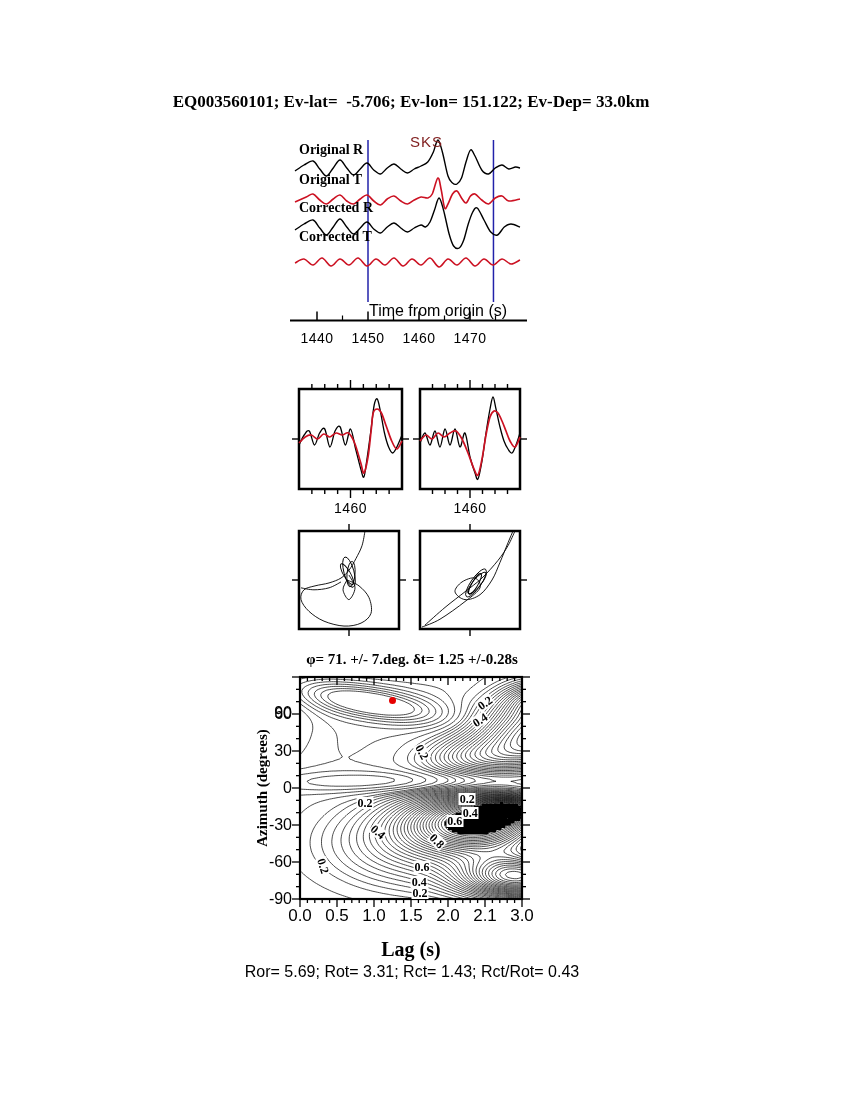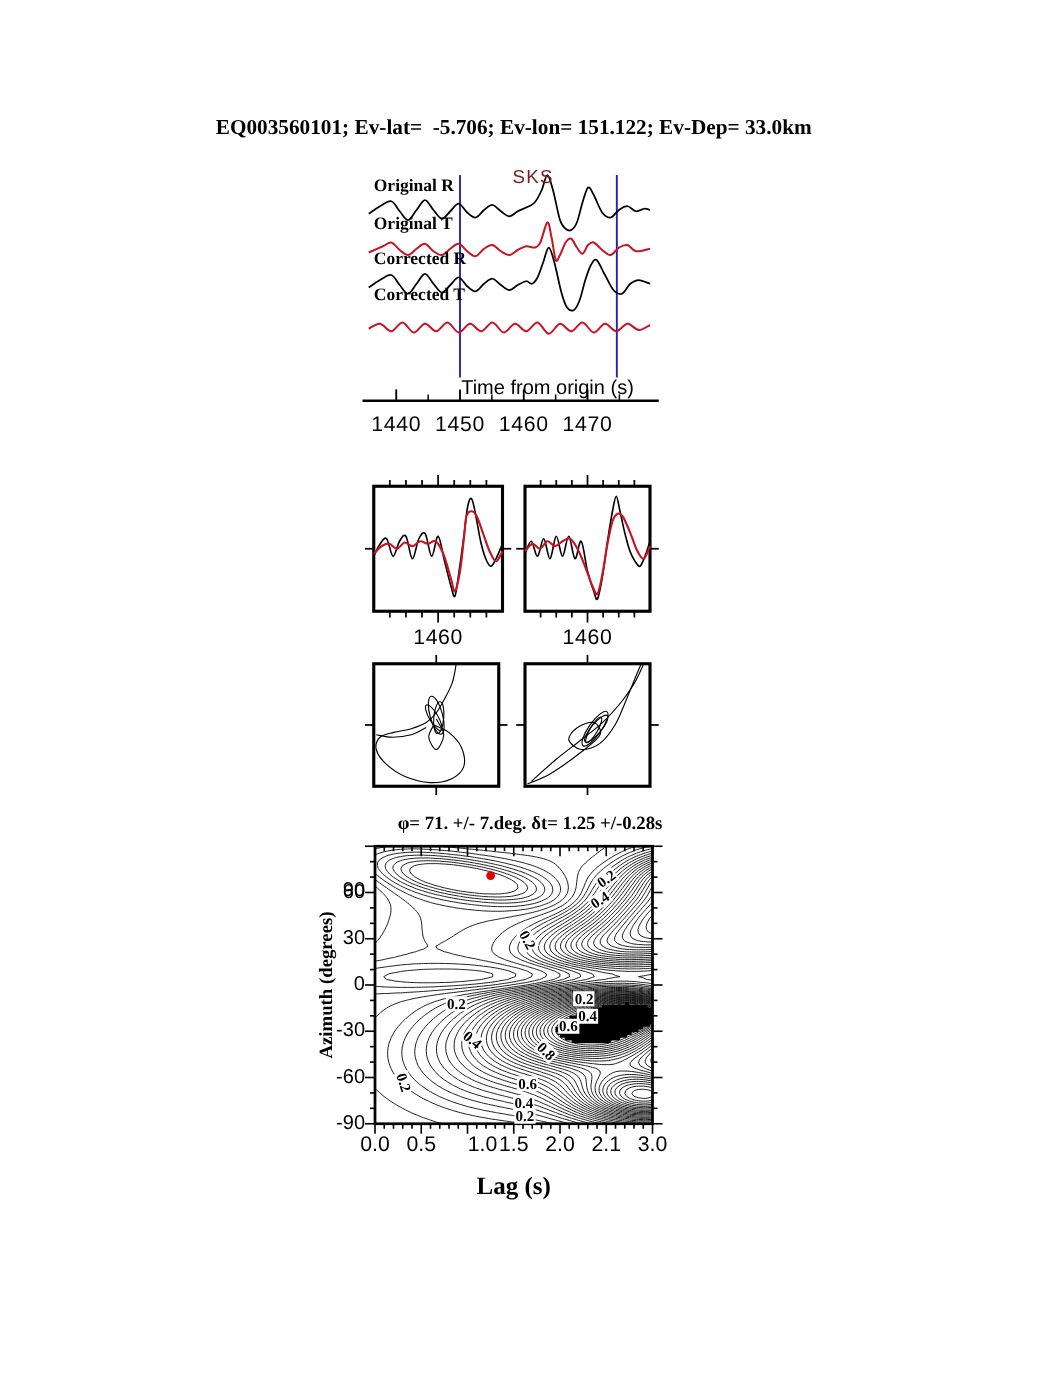--- a/index.html
+++ b/index.html
@@ -6,22 +6,22 @@
   #page{position:relative;width:850px;height:1100px;background:#fff;overflow:hidden;
         font-family:"Liberation Sans",sans-serif;color:#000;}
   .abs{position:absolute;white-space:pre;}
   .serifb{font-family:"Liberation Serif",serif;font-weight:bold;}
   #station-line{top:52px;left:425px;font-size:17px;transform:translateX(-50%);}
   #event-line{top:92px;left:411px;font-size:17px;transform:translateX(-50%);}
   #sks-label{top:133px;left:410px;font-size:15px;letter-spacing:1px;color:#7f1d1d;}
   .trace-label{left:299px;font-size:14px;}
   #lbl-or{top:142px;} #lbl-ot{top:172px;} #lbl-cr{top:200px;} #lbl-ct{top:229px;}
   #time-axis-label{top:302px;left:438px;font-size:16px;transform:translateX(-50%);}
-  .tick-num{font-size:17px;transform:translate(-50%,0);letter-spacing:0.5px;}
-  #contour-title{top:651px;left:412px;font-size:15px;transform:translateX(-50%);margin-left:12px;}
+  .tick-num{font-size:14px;transform:translate(-50%,0);letter-spacing:0.5px;}
+  #contour-title{top:651px;left:412px;font-size:15px;transform:translateX(-50%);}
   #azimuth-label{top:788px;left:262px;font-size:15px;transform:translate(-50%,-50%) rotate(-90deg);}
   .ytick{font-size:16px;transform:translate(-100%,-50%);}
   .xtick{font-size:17px;transform:translate(-50%,0);}
   #lag-label{top:938px;left:411px;font-size:20px;transform:translateX(-50%);}
   #stats-line{top:963px;left:412px;font-size:16px;transform:translateX(-50%);}
   .clabel{font-family:"Liberation Serif",serif;font-weight:bold;font-size:12px;
           background:#fff;line-height:12px;padding:0 1px;}
   svg{position:absolute;top:0;left:0;}
 </style>
 </head>
@@ -219,38 +219,39 @@
   <div id="lbl-ot" class="abs serifb trace-label">Original T</div>
   <div id="lbl-cr" class="abs serifb trace-label">Corrected R</div>
   <div id="lbl-ct" class="abs serifb trace-label">Corrected T</div>
 
   <div id="time-axis-label" class="abs">Time from origin (s)</div>
 
   <div id="contour-title" class="abs serifb">φ= 71. +/- 7.deg. δt= 1.25 +/-0.28s</div>
   <div id="azimuth-label" class="abs serifb">Azimuth (degrees)</div>
   <div id="lag-label" class="abs serifb">Lag (s)</div>
 
+  <div id="stats-line" class="abs">Ror= 5.69; Rot= 3.31; Rct= 1.43; Rct/Rot= 0.43</div>
 
   <div id="gen-labels">
       <span class="abs tick-num" style="left: 317px; top: 330px;">1440</span>
       <span class="abs tick-num" style="left: 368px; top: 330px;">1450</span>
       <span class="abs tick-num" style="left: 419px; top: 330px;">1460</span>
       <span class="abs tick-num" style="left: 470px; top: 330px;">1470</span>
       <span class="abs tick-num" style="left: 350.5px; top: 500px;">1460</span>
       <span class="abs tick-num" style="left: 470px; top: 500px;">1460</span>
       <span class="abs ytick" style="left: 292px; top: 713px;">90</span>
       <span class="abs ytick" style="left: 292px; top: 714px;">60</span>
       <span class="abs ytick" style="left: 292px; top: 751px;">30</span>
       <span class="abs ytick" style="left: 292px; top: 788px;">0</span>
       <span class="abs ytick" style="left: 292px; top: 825px;">-30</span>
       <span class="abs ytick" style="left: 292px; top: 862px;">-60</span>
       <span class="abs ytick" style="left: 292px; top: 899px;">-90</span>
       <span class="abs xtick" style="left: 300px; top: 906px;">0.0</span>
       <span class="abs xtick" style="left: 337px; top: 906px;">0.5</span>
-      <span class="abs xtick" style="left: 386px; top: 906px;">1.0</span>
+      <span class="abs xtick" style="left: 374px; top: 906px;">1.0</span>
       <span class="abs xtick" style="left: 411px; top: 906px;">1.5</span>
       <span class="abs xtick" style="left: 448px; top: 906px;">2.0</span>
       <span class="abs xtick" style="left: 485px; top: 906px;">2.1</span>
       <span class="abs xtick" style="left: 522px; top: 906px;">3.0</span>
       <span class="abs clabel" style="left: 485px; top: 702.9px; transform: translate(-50%, -50%) rotate(-35deg);">0.2</span>
       <span class="abs clabel" style="left: 479.82px; top: 720.167px; transform: translate(-50%, -50%) rotate(-33deg);">0.4</span>
       <span class="abs clabel" style="left: 422.1px; top: 752.233px; transform: translate(-50%, -50%) rotate(62deg);">0.2</span>
       <span class="abs clabel" style="left: 365.12px; top: 802.8px; transform: translate(-50%, -50%) rotate(0deg);">0.2</span>
       <span class="abs clabel" style="left: 467.24px; top: 799.1px; transform: translate(-50%, -50%) rotate(0deg);">0.2</span>
       <span class="abs clabel" style="left: 470.2px; top: 812.667px; transform: translate(-50%, -50%) rotate(0deg);">0.4</span>

